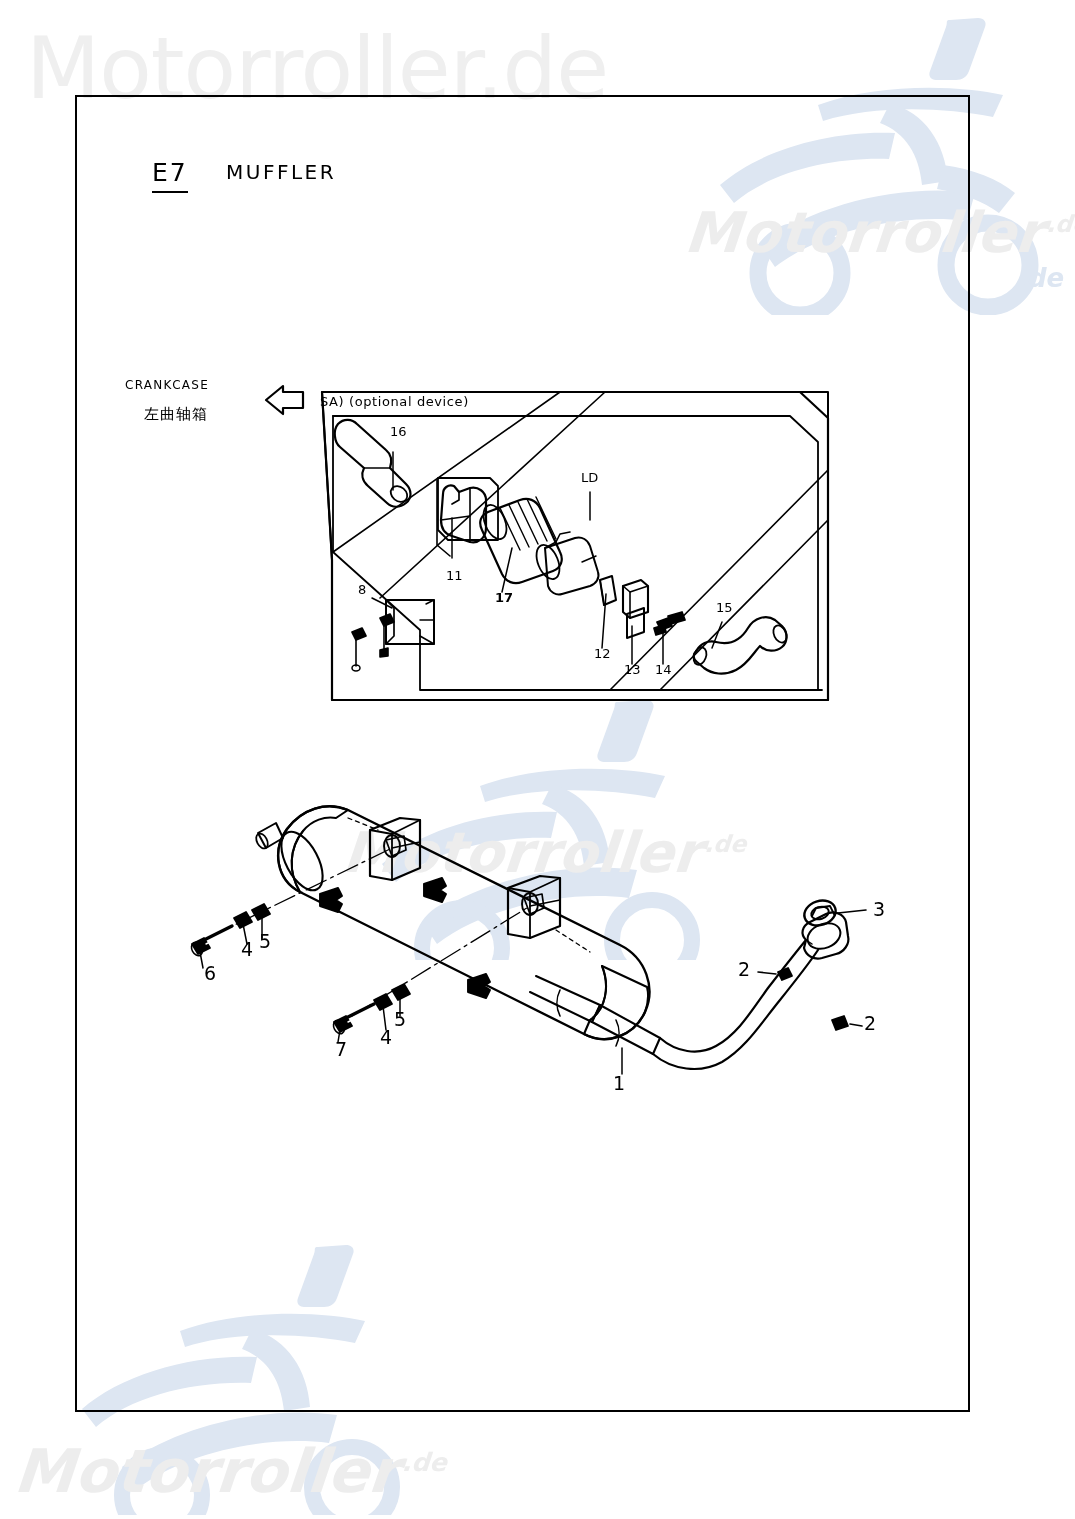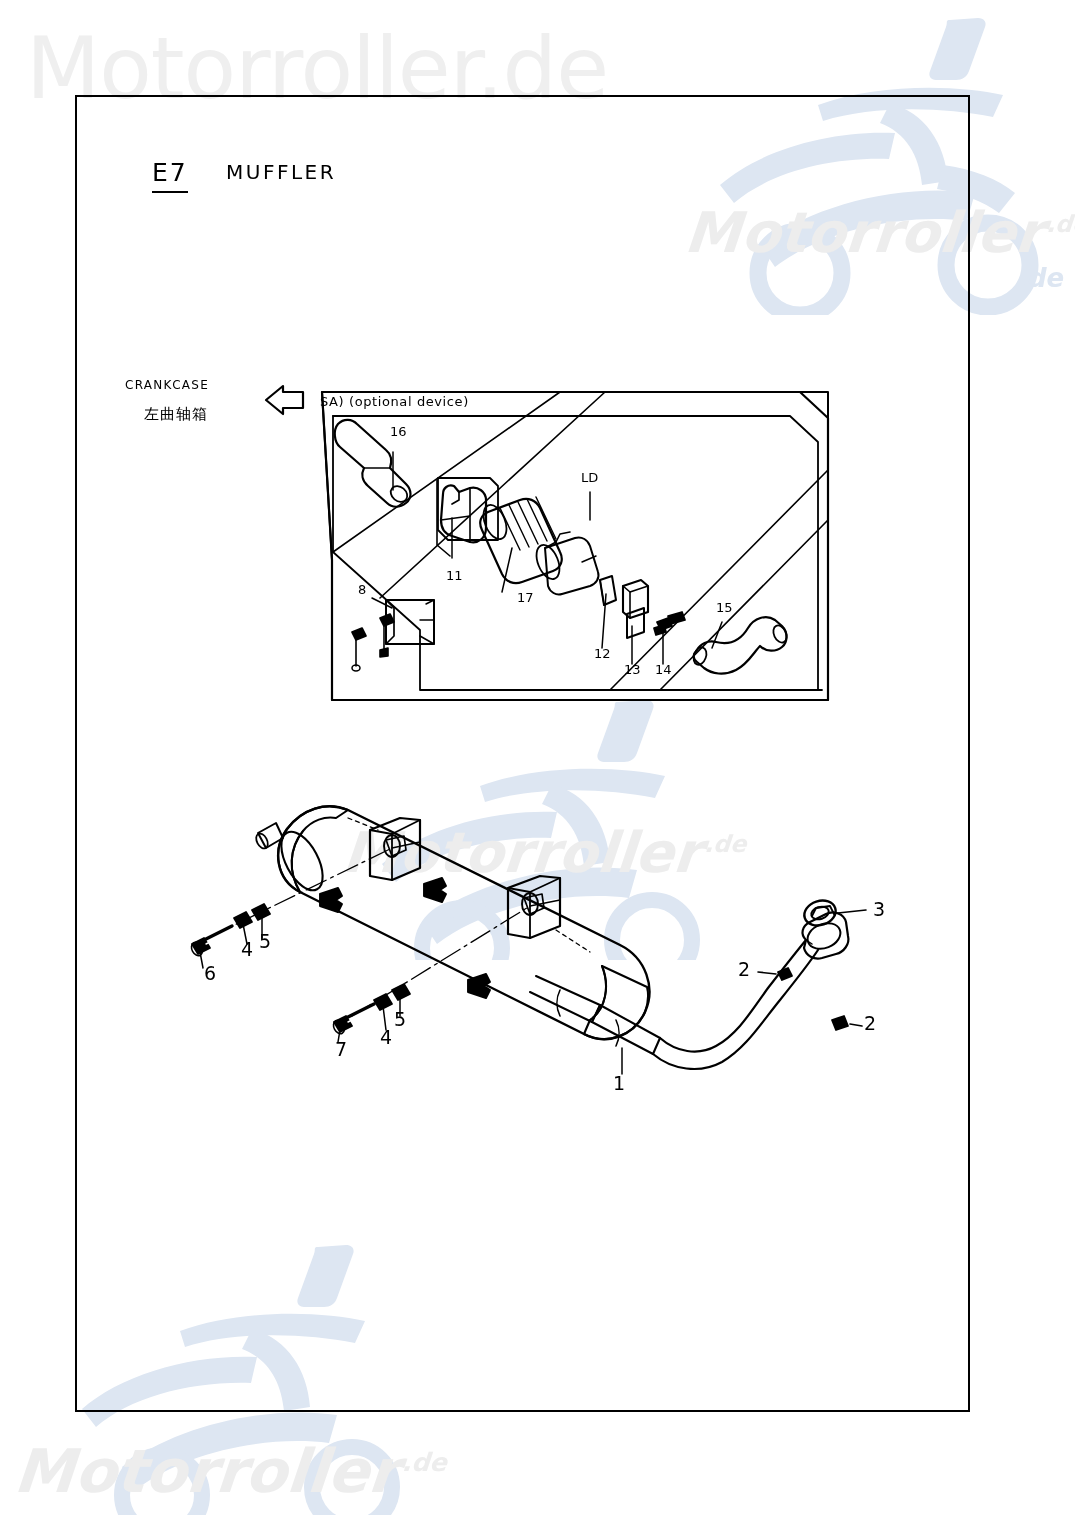--- a/index.html
+++ b/index.html
@@ -461,15 +461,15 @@
   <div class="callout big" style="left:394px; top:1008px;">5</div>
   <div class="callout big" style="left:335px; top:1038px;">7</div>
   <div class="callout" style="left:358px; top:582px;">8</div>
   <div class="callout" style="left:581px; top:470px;">LD</div>
   <div class="callout" style="left:446px; top:556px;margin-top:12px;">11</div>
   <div class="callout" style="left:594px; top:646px;">12</div>
   <div class="callout" style="left:624px; top:662px;">13</div>
   <div class="callout" style="left:655px; top:662px;">14</div>
   <div class="callout" style="left:716px; top:600px;">15</div>
   <div class="callout" style="left:390px; top:424px;">16</div>
-  <div class="callout" style="left:517px; top:590px;">17</div>
+  <div class="callout" style="left:495px; top:590px;font-weight:bold;">17</div>
 
 </div>
 
 </body></html>

